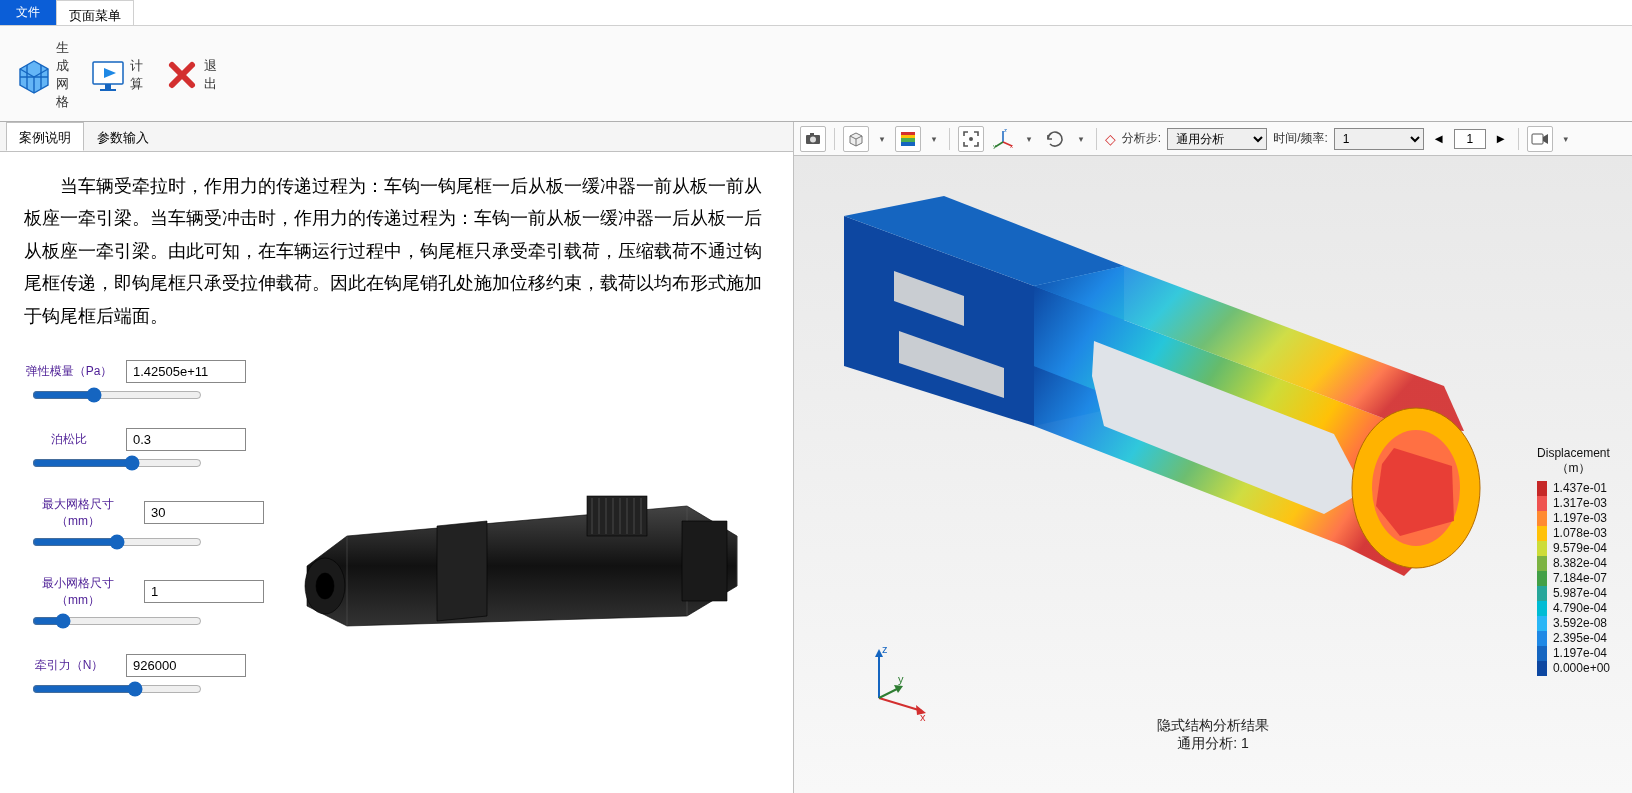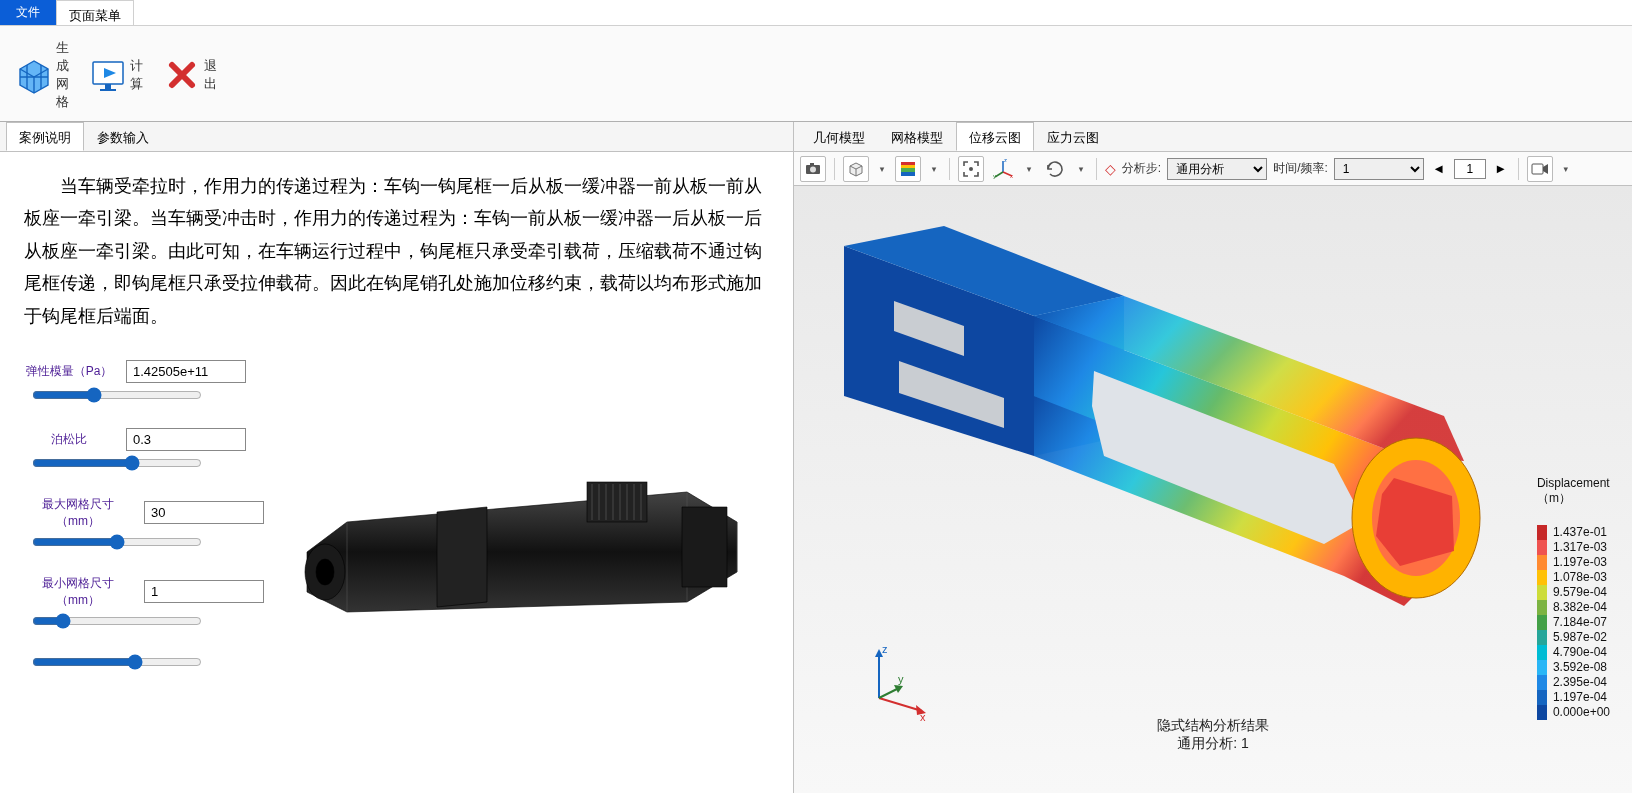--- a/index.html
+++ b/index.html
@@ -57,21 +57,21 @@
 .rtool-label { font-size: 12px; color: #333; }
 .rtool-select { font-size: 12px; padding: 2px 4px; border: 1px solid #888; }
 
 
 .viewport { flex: 1; position: relative; background: linear-gradient(#e8e8e8, #f8f8f8); overflow: hidden; }
 .axis-tri { position: absolute; left: 60px; bottom: 70px; }
 .result-caption { position: absolute; bottom: 40px; left: 50%; transform: translateX(-50%); text-align: center; font-size: 14px; color: #222; margin-top: 16px; }
 
 
 .legend { position: absolute; right: 22px; top: 290px; font-size: 12px; font-family: monospace; color: #111; text-align: left; }
-.legend-title { text-align: left; margin-bottom: 18px; font-family: Arial; }
+.legend-title { text-align: center; margin-bottom: 4px; font-family: Arial; }
 .legend-row { display: flex; align-items: center; gap: 6px; line-height: 15px; }
 .legend-sw { width: 10px; height: 15px; display: inline-block; }
 
 
 svg { display: block; }
 input[type=range]{ accent-color: #1565c0; }
 </style>
 </head>
 <body>
 
@@ -153,20 +153,24 @@
 
           <div class="param-row">
             <div class="param-lbl-line">
               <span class="param-label">最小网格尺寸（mm）</span>
               <input class="param-input" value="1" style="">
             </div>
             <div class="slider-wrap"><input type="range" class="slider" min="0" max="100" value="15" style=""></div>
           </div>
 
           <div class="param-row">
+            <div class="param-lbl-line">
+              <span class="param-label">牵引力（N）</span>
+              <input class="param-input" value="926000" style="">
+            </div>
             <div class="slider-wrap"><input type="range" class="slider" min="0" max="100" value="62" style=""></div>
           </div>
 
         </div>
 
         <div class="part-illus">
           <svg width="460" height="230" viewBox="0 0 460 230">
             <defs>
               <linearGradient id="blk" x1="0" y1="0" x2="0" y2="1">
                 <stop offset="0" stop-color="#444"></stop>
@@ -193,26 +197,20 @@
               <path d="M395 95 L440 95 L440 175 L395 175 Z" fill="#1a1a1a"></path>
               <path d="M150 100 L200 95 L200 190 L150 195 Z" fill="#222"></path>
             </g>
           </svg>
         </div>
       </div>
     </div>
   </div>
 
   <div class="right-pane">
-    <div class="rtabs">
-      <div class="rtab">几何模型</div>
-      <div class="rtab">网格模型</div>
-      <div class="rtab active">位移云图</div>
-      <div class="rtab">应力云图</div>
-    </div>
 
     <div class="rtoolbar">
       <div class="rtool-btn">
         <svg width="18" height="18" viewBox="0 0 18 18">
             <rect x="2" y="5" width="14" height="9" rx="1" fill="#555"></rect>
             <circle cx="9" cy="9.5" r="3" fill="#ddd"></circle>
             <rect x="6" y="3" width="4" height="3" fill="#555"></rect>
           </svg>
       </div>
       <div class="rtool-sep"></div>
@@ -363,21 +361,21 @@
             <div class="legend-row">
               <span class="legend-sw" style="background: rgb(124, 179, 66);"></span>
               <span>8.382e-04</span>
             </div>
             <div class="legend-row">
               <span class="legend-sw" style="background: rgb(67, 160, 71);"></span>
               <span>7.184e-07</span>
             </div>
             <div class="legend-row">
               <span class="legend-sw" style="background: rgb(38, 166, 154);"></span>
-              <span>5.987e-02</span>
+              <span>5.987e-04</span>
             </div>
             <div class="legend-row">
               <span class="legend-sw" style="background: rgb(0, 188, 212);"></span>
               <span>4.790e-04</span>
             </div>
             <div class="legend-row">
               <span class="legend-sw" style="background: rgb(41, 182, 246);"></span>
               <span>3.592e-08</span>
             </div>
             <div class="legend-row">

